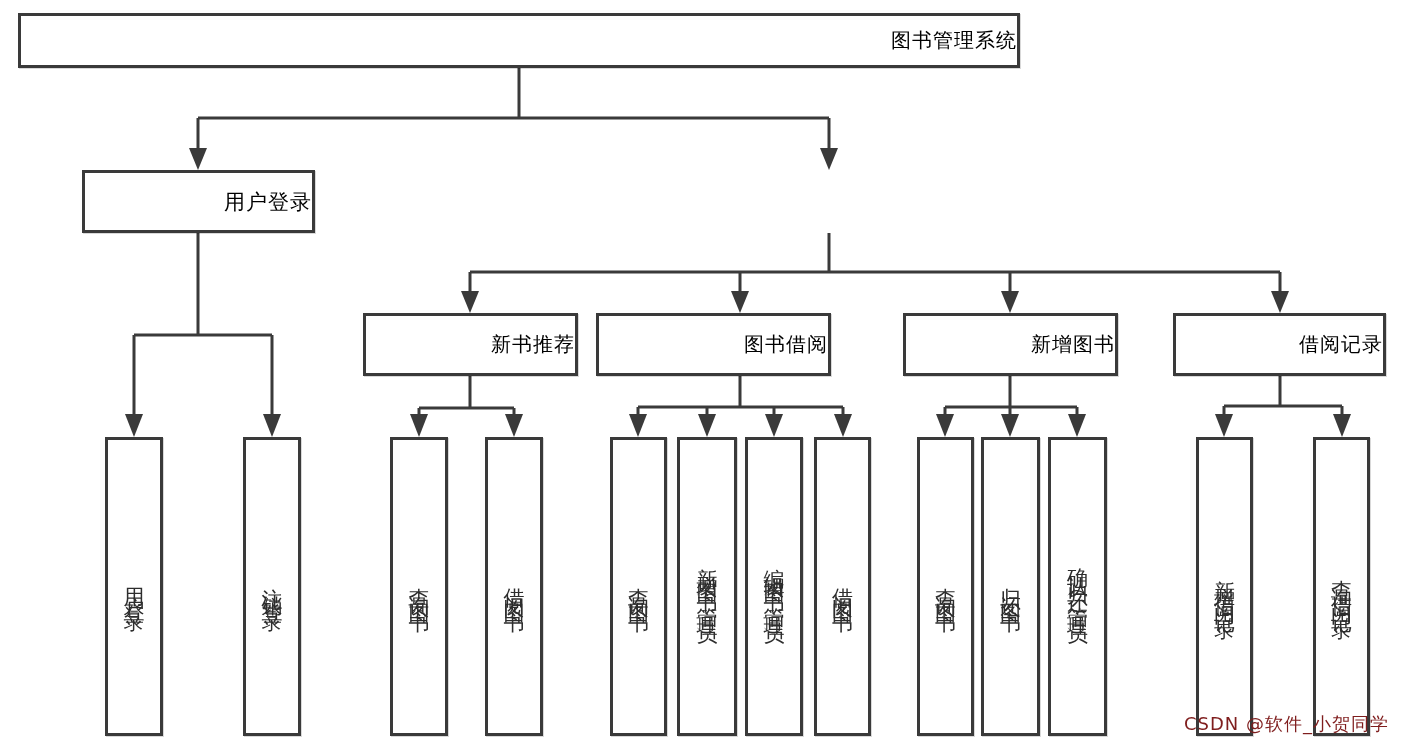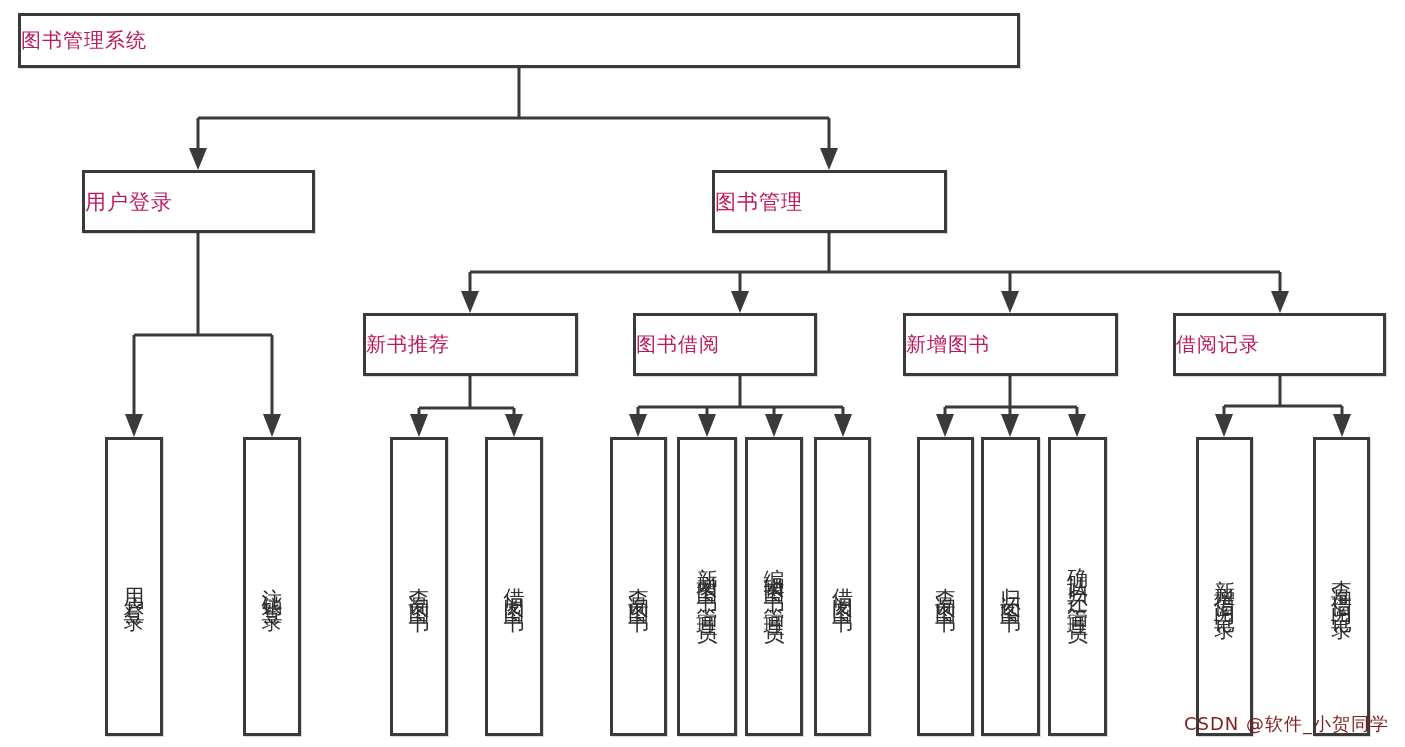--- a/index.html
+++ b/index.html
@@ -17,22 +17,22 @@
     width: 1405px; height: 747px;
     pointer-events: none;
   }
   .hbox {
     position: absolute;
     box-sizing: border-box;
     background: #ffffff;
     border: 3px solid #3a3a3a;
     display: flex;
     align-items: center;
-    justify-content: flex-start;
-    color: #be185d;
+    justify-content: flex-end;
+    color: #000000;
     font-size: 20px;
     letter-spacing: 1px;
     box-shadow: 1px 1px 0 rgba(0,0,0,0.15);
   }
   .hbox.l2 { font-size: 21px; }
   .vbox {
     position: absolute;
     box-sizing: border-box;
     background: #ffffff;
     border: 3px solid #3a3a3a;
@@ -112,28 +112,25 @@
     </g>
   </svg>
 
   <div class="hbox" style="left:18px; top:13px; width:1002px; height:55px;">
     <span>图书管理系统</span>
   </div>
 
   <div class="hbox l2" style="left:82px; top:170px; width:233px; height:63px;">
     <span>用户登录</span>
   </div>
-  <div class="hbox l2" style="left:712px; top:170px; width:235px; height:63px;">
-    <span>图书管理</span>
-  </div>
 
   <div class="hbox" style="left:363px; top:313px; width:215px; height:63px;">
     <span>新书推荐</span>
   </div>
-  <div class="hbox" style="left:633px; top:313px; width:184px; height:63px;">
+  <div class="hbox" style="left:596px; top:313px; width:235px; height:63px;">
     <span>图书借阅</span>
   </div>
   <div class="hbox" style="left:903px; top:313px; width:215px; height:63px;">
     <span>新增图书</span>
   </div>
   <div class="hbox" style="left:1173px; top:313px; width:213px; height:63px;">
     <span>借阅记录</span>
   </div>
 
   <div class="vbox" style="left:105px; top:437px; width:58px; height:299px;">

